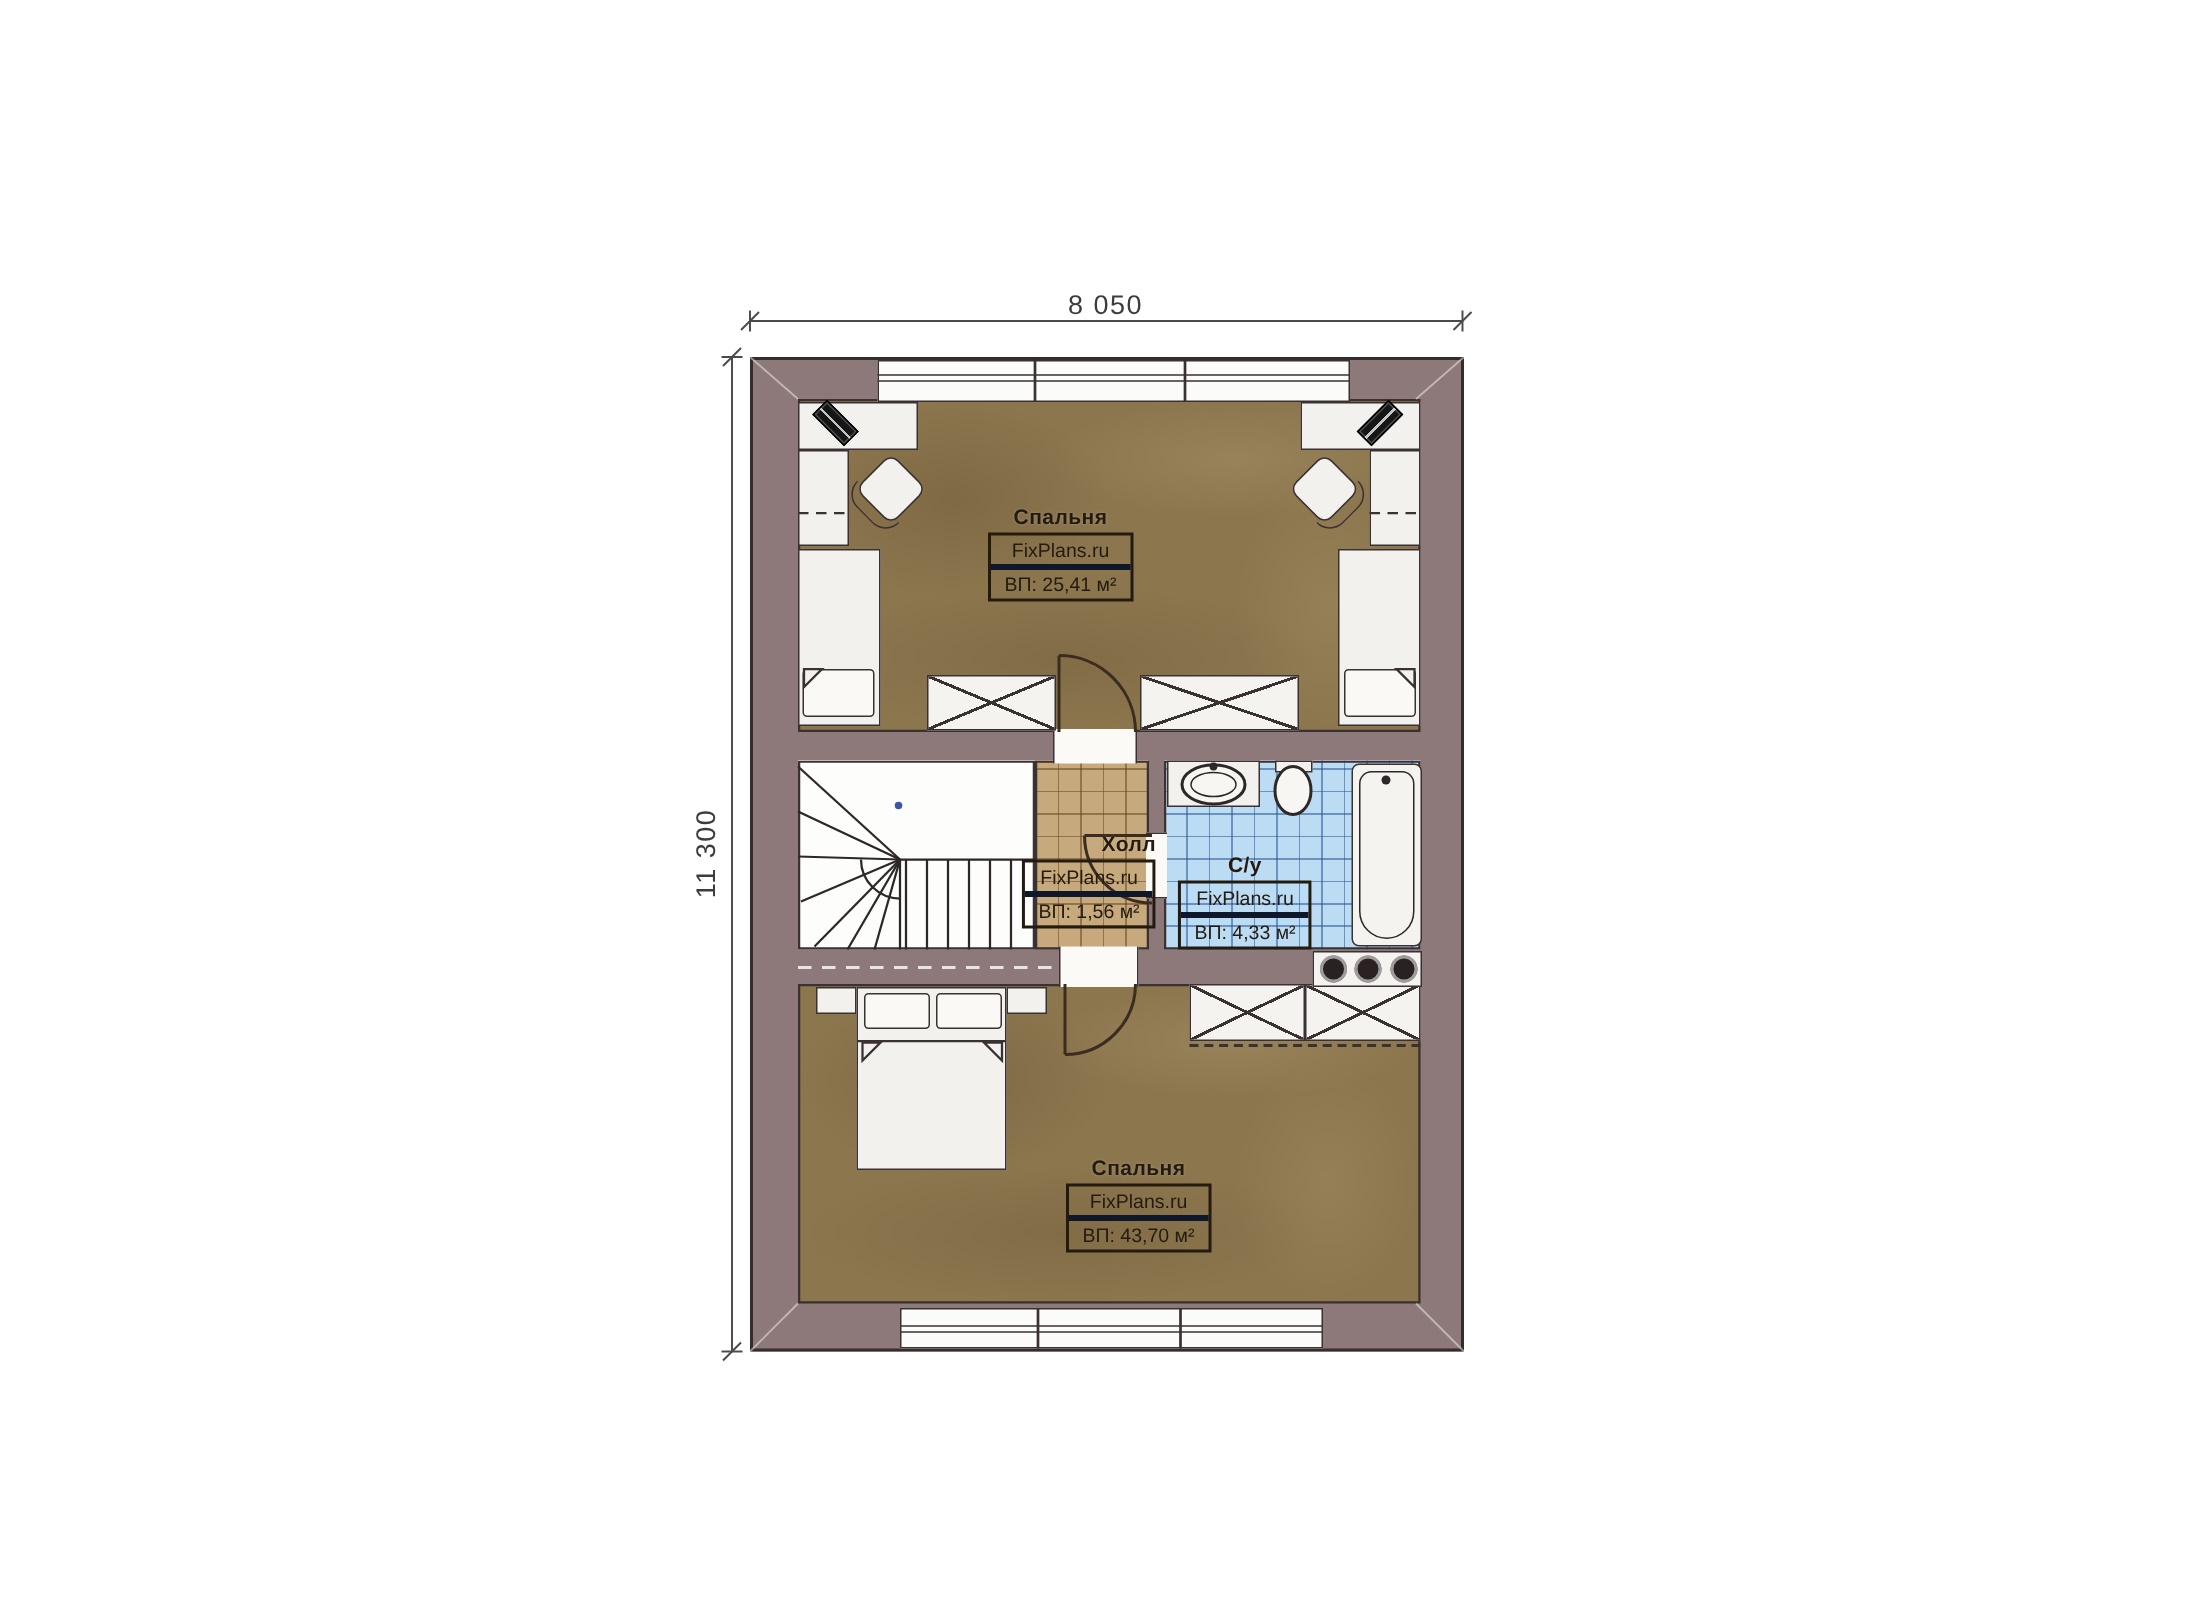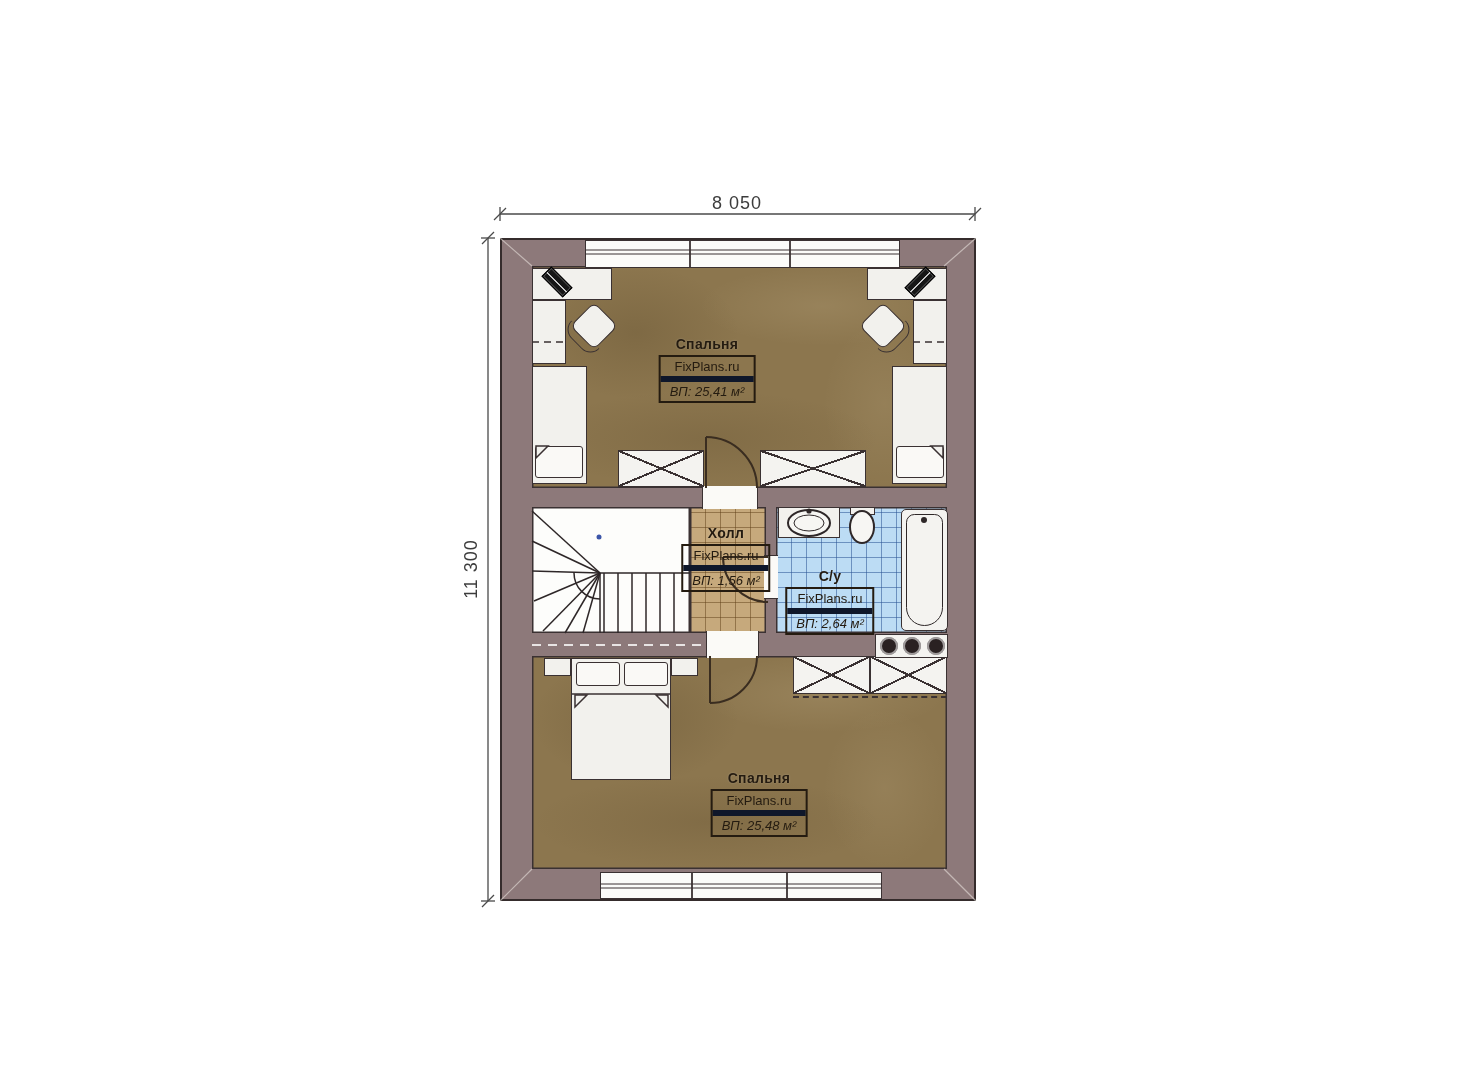--- a/index.html
+++ b/index.html
@@ -50,21 +50,21 @@
     box-shadow:inset 0 0 0 2px rgba(255,255,255,.55);}
   .tub-outer{background:#f4f3f0;border:1.6px solid #3a3132;border-radius:5px;box-sizing:border-box;}
   .tub-inner{position:absolute;border:1.5px solid #2e2728;border-radius:9px 9px 20px 20px;box-sizing:border-box;}
 
   
   .room-label{display:flex;flex-direction:column;align-items:center;color:#241b10;transform:translateX(-50%);}
   .room-title{font-weight:bold;font-size:14px;margin-bottom:3px;letter-spacing:.3px;
     text-shadow:0 0 2px rgba(255,255,255,.25);}
   .label-box{border:2px solid #241b10;font-size:13px;line-height:1;text-align:center;}
   .label-row{padding:3px 9px;white-space:nowrap;}
-  .label-row + .label-row{border-top:6px solid #0f172a;font-style:italic;}
+  .label-row + .label-row{border-top:4px solid #0f172a;}
   .dim-label{font-size:18px;color:#3c3c3c;letter-spacing:1px;white-space:nowrap;}
   svg.linework{pointer-events:none;}
 </style>
 </head>
 <body>
 
 <div class="canvas">
 
   <div class="abs plan-shell" style="left:500px;top:238px;width:476px;height:663px;"></div>
 
@@ -200,38 +200,38 @@
     </g>
   </svg>
 
   <div class="abs room-label" style="left:707px;top:336px;">
     <div class="room-title">Спальня</div>
     <div class="label-box">
       <div class="label-row">FixPlans.ru</div>
       <div class="label-row">ВП: 25,41 м²</div>
     </div>
   </div>
-  <div class="abs room-label" style="left:726px;top:525px;">
+  <div class="abs room-label" style="left:726px;top:554px;align-items:flex-end;">
     <div class="room-title">Холл</div>
     <div class="label-box">
       <div class="label-row">FixPlans.ru</div>
       <div class="label-row">ВП: 1,56 м²</div>
     </div>
   </div>
   <div class="abs room-label" style="left:830px;top:568px;">
     <div class="room-title">С/у</div>
     <div class="label-box">
       <div class="label-row">FixPlans.ru</div>
-      <div class="label-row">ВП: 2,64 м²</div>
+      <div class="label-row">ВП: 4,33 м²</div>
     </div>
   </div>
   <div class="abs room-label" style="left:759px;top:770px;">
     <div class="room-title">Спальня</div>
     <div class="label-box">
       <div class="label-row">FixPlans.ru</div>
-      <div class="label-row">ВП: 25,48 м²</div>
+      <div class="label-row">ВП: 43,70 м²</div>
     </div>
   </div>
 
   <div class="abs dim-label" style="left:737px;top:193px;transform:translateX(-50%);">8 050</div>
   <div class="abs dim-label" style="left:471px;top:569px;transform:translate(-50%,-50%) rotate(-90deg);">11 300</div>
 
 </div>
 
 </body></html>

